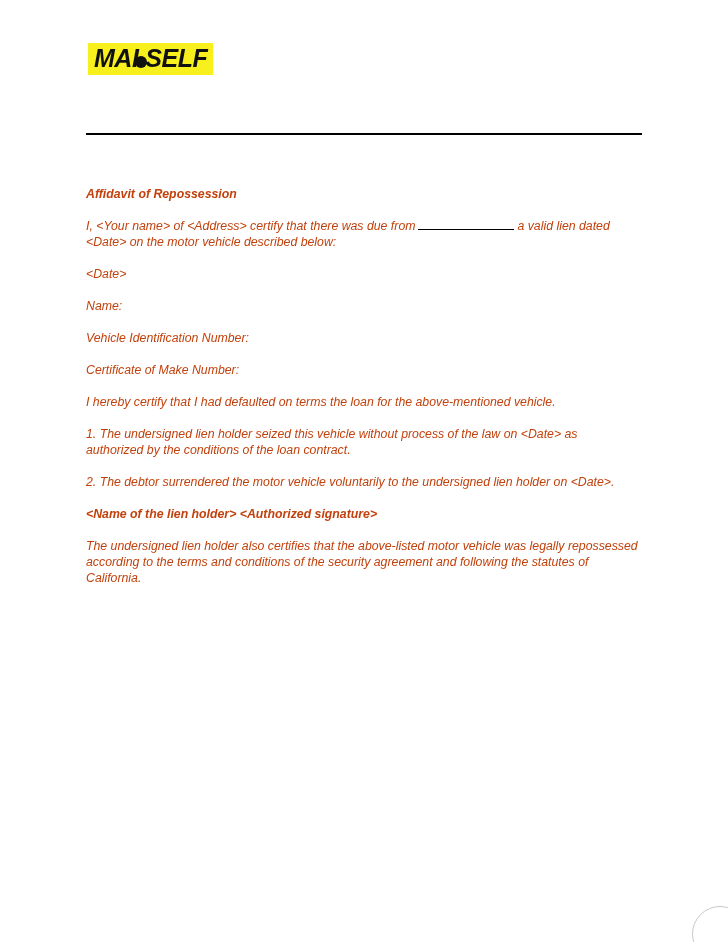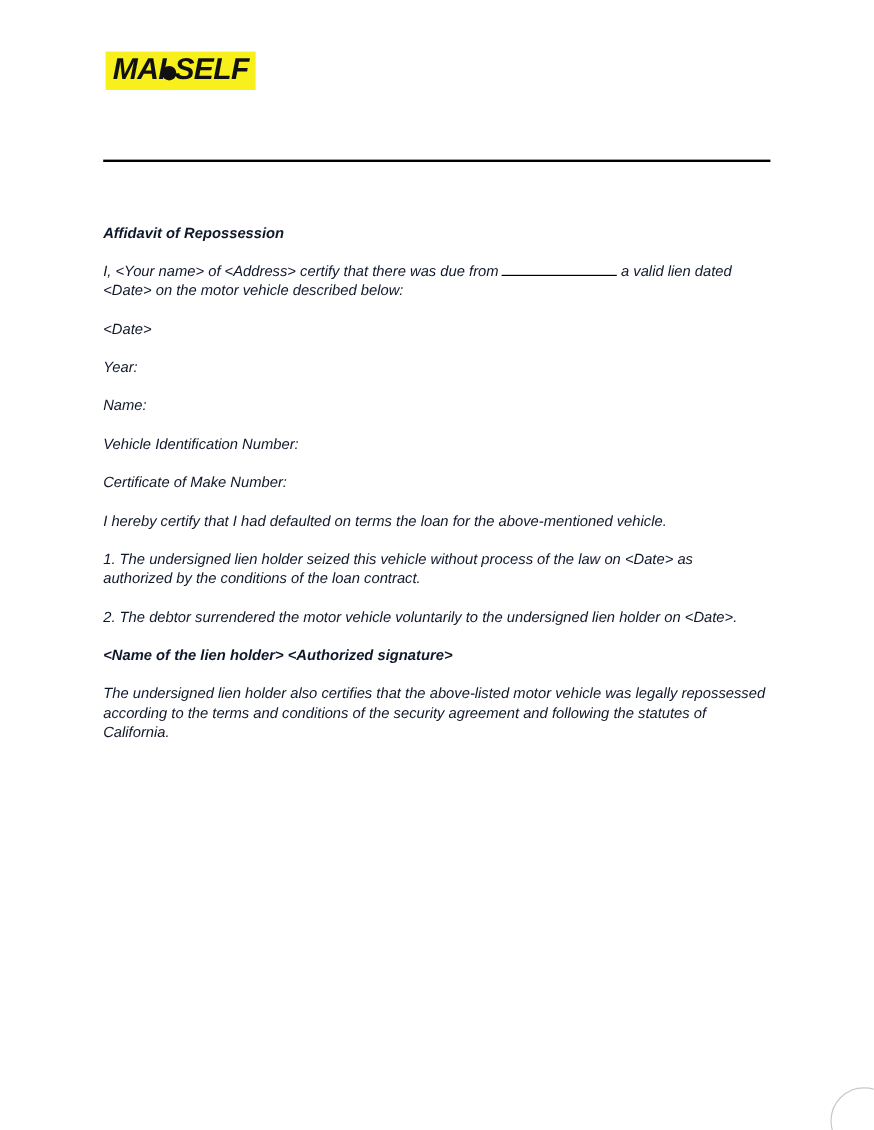--- a/index.html
+++ b/index.html
@@ -69,21 +69,21 @@
     position: absolute;
     left: 86px;
     top: 186px;
     width: 552px;
   }
   .para {
     font-size: 12.3px;
     line-height: 16px;
     font-style: italic;
     margin: 0 0 16px 0;
-    color: #0f172a;
+    color: #c2410c;
   }
   .para.bold {
     font-weight: bold;
   }
   .blank-line {
     display: inline-block;
     border-bottom: 1px solid #000;
     width: 96px;
     height: 11px;
     margin: 0 3px;
@@ -121,21 +121,20 @@
   <div class="rule"></div>
 
   <div class="doc">
 
     <p class="para bold">Affidavit of Repossession</p>
 
     <p class="para"><span>I, &lt;Your name&gt; of &lt;Address&gt; certify that there was due from</span><span class="blank-line"></span><span>a valid lien dated &lt;Date&gt; on the motor vehicle described below:</span></p>
 
     <p class="para">&lt;Date&gt;</p>
 
-    <p class="para">Year:</p>
     <p class="para">Name:</p>
     <p class="para">Vehicle Identification Number:</p>
     <p class="para">Certificate of Make Number:</p>
 
     <p class="para">I hereby certify that I had defaulted on terms the loan for the above-mentioned vehicle.</p>
 
 
     <p class="para">1. The undersigned lien holder seized this vehicle without process of the law on &lt;Date&gt; as authorized by the conditions of the loan contract.</p>
     <p class="para">2. The debtor surrendered the motor vehicle voluntarily to the undersigned lien holder on &lt;Date&gt;.</p>
 

